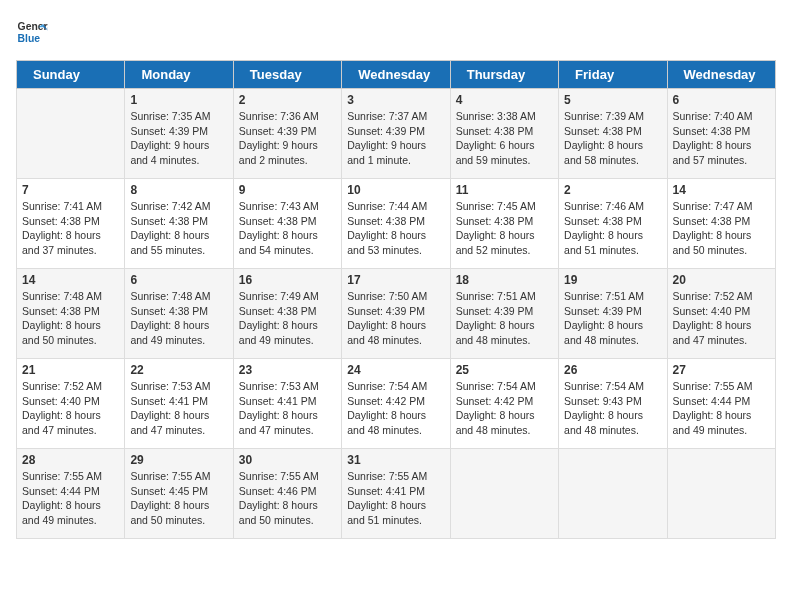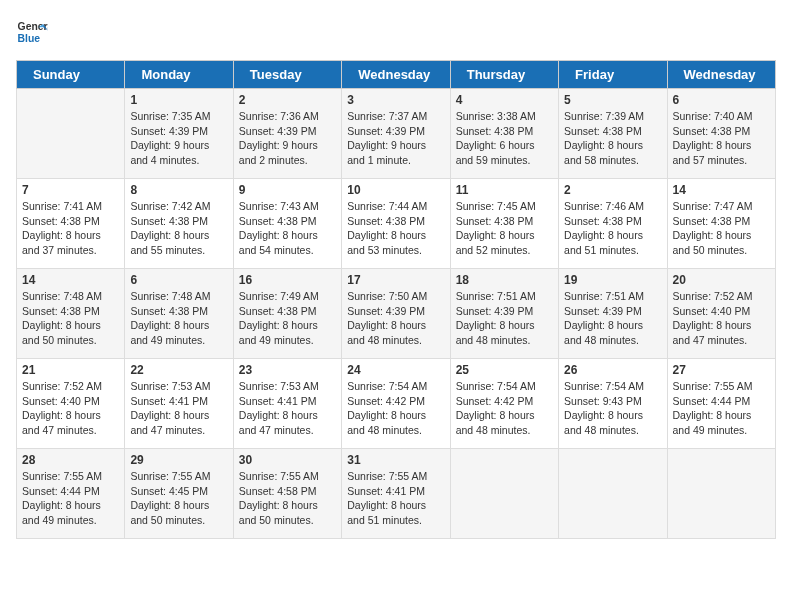--- a/index.html
+++ b/index.html
@@ -350,21 +350,21 @@
         <div class="cell-content">
           <span>Sunrise: 7:55 AM</span><br>
           <span>Sunset: 4:45 PM</span><br>
           <span>Daylight: 8 hours and 50 minutes.</span>
         </div>
         </td>
         <td>
           <span class="day-num">30</span>
         <div class="cell-content">
           <span>Sunrise: 7:55 AM</span><br>
-          <span>Sunset: 4:58 PM</span><br>
+          <span>Sunset: 4:46 PM</span><br>
           <span>Daylight: 8 hours and 50 minutes.</span>
         </div>
         </td>
         <td>
           <span class="day-num">31</span>
         <div class="cell-content">
           <span>Sunrise: 7:55 AM</span><br>
           <span>Sunset: 4:41 PM</span><br>
           <span>Daylight: 8 hours and 51 minutes.</span>
         </div>

